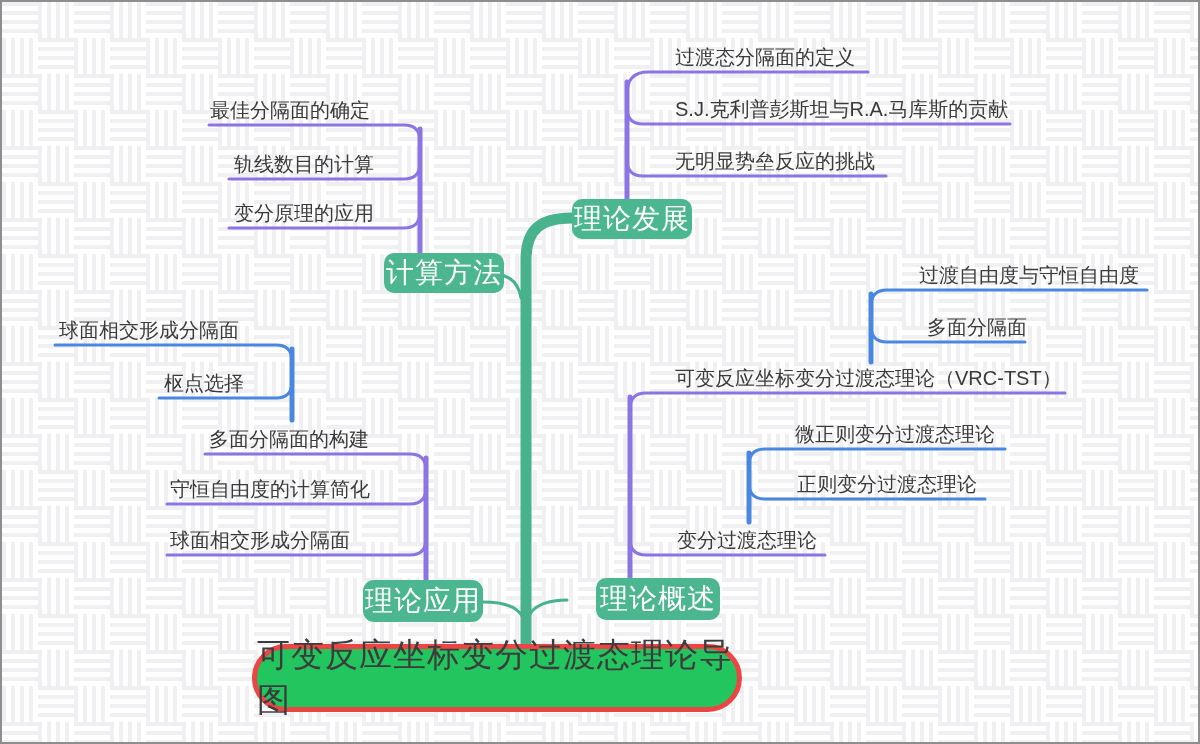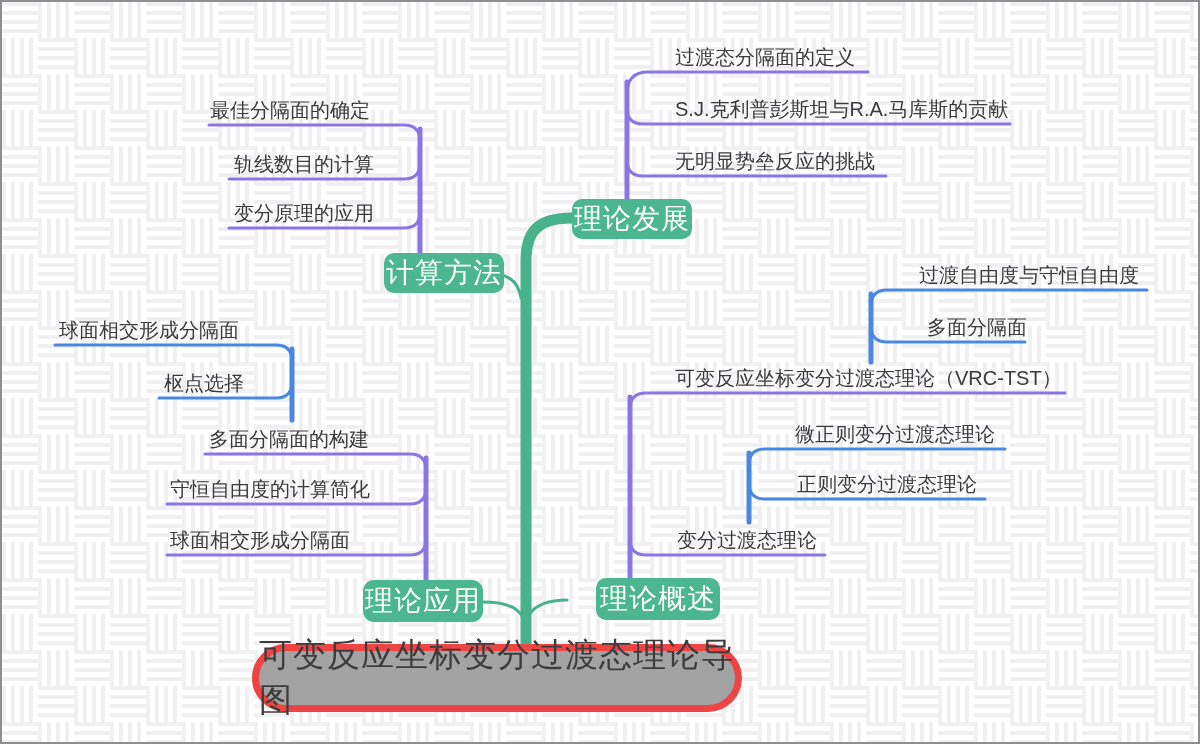--- a/index.html
+++ b/index.html
@@ -32,22 +32,22 @@
     border-radius:10px;
     display:flex;align-items:center;justify-content:center;
     font-size:28px;font-weight:400;
     letter-spacing:1px;
     cursor:pointer;
   }
   .root{
     position:absolute;
     left:250px;top:642px;width:490px;height:68px;
     box-sizing:border-box;
-    background:#a3a3a3;
-    border:7px solid #ef4444;
+    background:#22c55e;
+    border:5px solid #ef4444;
     border-radius:34px;
     display:flex;align-items:center;justify-content:center;
     font-size:33px;color:#3c3c3c;
     letter-spacing:1px;
     cursor:pointer;
   }
   .leaf{
     position:absolute;
     height:24px;line-height:24px;
     font-size:20px;color:#3a3a3a;

